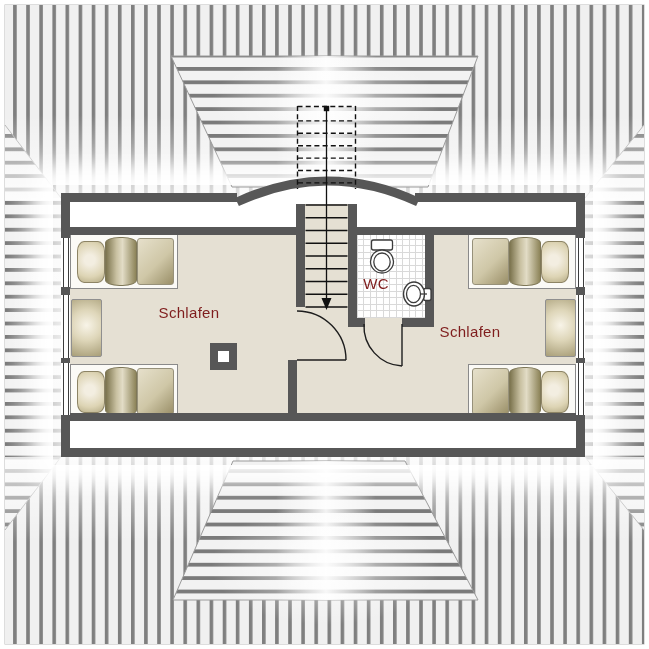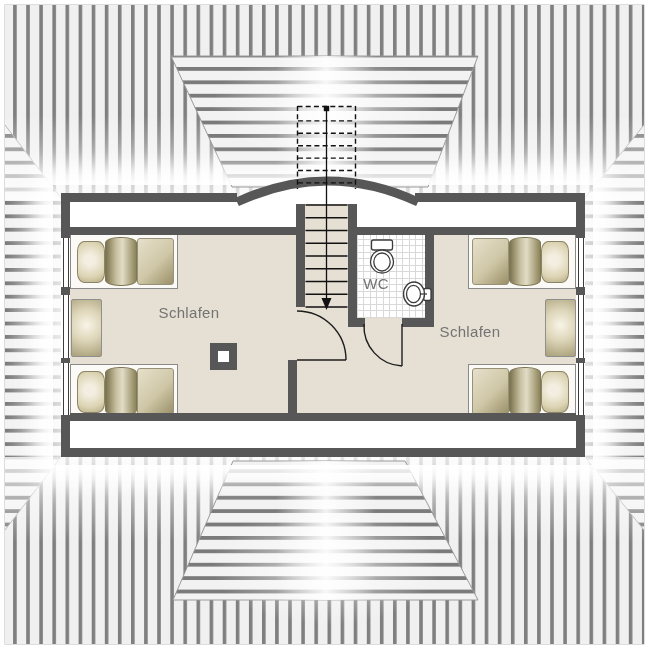--- a/index.html
+++ b/index.html
@@ -23,21 +23,21 @@
         border-radius:45% 45% 45% 45%/12% 12% 12% 12%;border:1px solid #7e7757;}
   .duvet{position:absolute;background:linear-gradient(135deg,#e6e0cb 0%,#cfc7a7 55%,#9a8f68 100%);
          border:1px solid #97917a;border-radius:3px;}
   .dresser{position:absolute;background:radial-gradient(circle at 50% 45%,#f8f4e8 0%,#ded6b9 45%,#a89e78 100%);
            border:1px solid #8f8f8f;border-radius:2px;}
   .win{position:absolute;background:#fff;}
   .pane{position:absolute;left:1.5px;right:1.5px;top:0;bottom:0;
         border-left:1.5px solid #3c3c3c;border-right:1.5px solid #3c3c3c;}
   .chimney{position:absolute;background:#575757;}
   .chimney-core{position:absolute;left:8px;top:8px;width:11px;height:11px;background:#fff;}
-  .room-label{position:absolute;color:#737373;font-size:15px;text-align:center;letter-spacing:.3px;}
+  .room-label{position:absolute;color:#7f1d1d;font-size:15px;text-align:center;letter-spacing:.3px;}
   #overlay-svg{position:absolute;left:0;top:0;pointer-events:none;}
 </style>
 </head>
 <body>
 
 <div id="stage">
 
   <svg id="roof-svg" width="649" height="649">
     <defs>
       <pattern id="pv" width="13.1" height="10" patternUnits="userSpaceOnUse">

